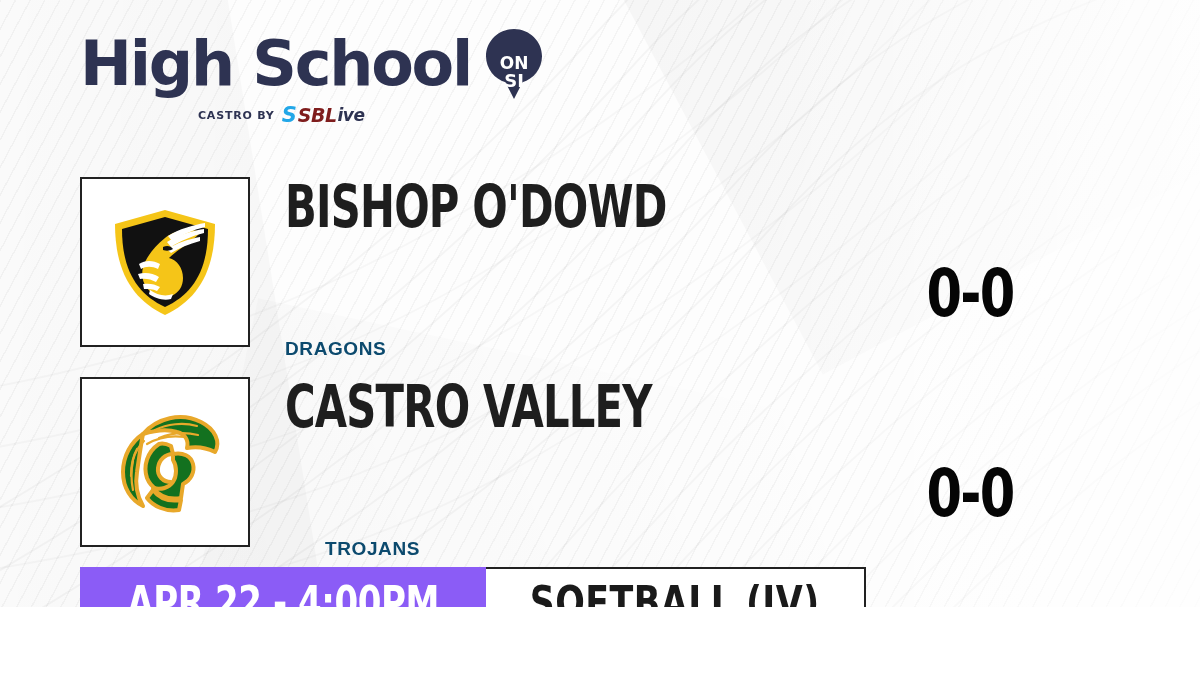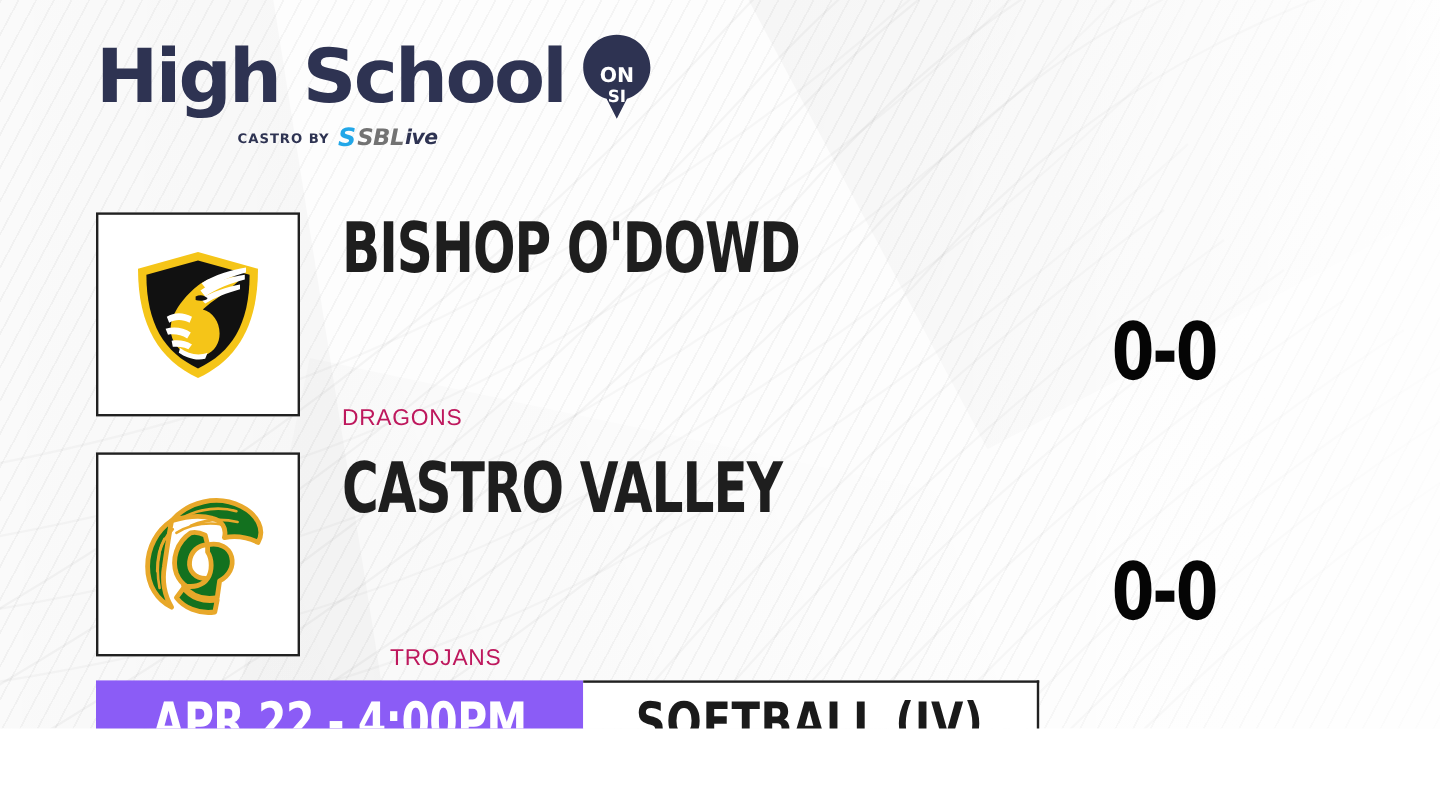--- a/index.html
+++ b/index.html
@@ -79,21 +79,21 @@
   #brand-pin svg { display:block; }
   .pin-text-wrap {
     position:absolute; left:0; top:27px; width:58px;
     text-align:center;
     font-family:"DejaVu Sans", sans-serif;
     font-weight:700;
     color:#ffffff;
     letter-spacing:0px;
   }
   .pin-line-1 { font-size:17px; line-height:17px; }
-  .pin-line-2 { font-size:14px; line-height:18px; }
+  .pin-line-2 { font-size:18px; line-height:18px; }
 
   #brand-powered {
     display:flex; align-items:center; gap:7px;
     margin-top:5px;
     padding-left:118px;
   }
   #powered-label {
     font-family:"DejaVu Sans", sans-serif;
     font-weight:700; font-size:11px;
     letter-spacing:0.8px;
@@ -106,21 +106,21 @@
     font-family:"DejaVu Sans", sans-serif;
     font-weight:700; font-style:italic; font-size:21px;
     line-height:21px;
     color:#22a7e8;
     letter-spacing:-2px;
   }
   #sblive-sbl {
     font-family:"DejaVu Sans", sans-serif;
     font-weight:700; font-style:italic; font-size:19px;
     line-height:19px;
-    color:#737373; letter-spacing:-0.5px;
+    color:#7f1d1d; letter-spacing:-0.5px;
   }
   #sblive-ive {
     font-family:"DejaVu Sans", sans-serif;
     font-weight:700; font-style:italic; font-size:17px;
     line-height:17px;
     color:#2e3352; letter-spacing:-0.5px;
     margin-left:-2px;
   }
 
   
@@ -146,25 +146,25 @@
     transform:scaleX(0.80);
     transform-origin:left center;
     white-space:nowrap;
   }
   #team-name-away { left:285px; top:178px; }
   #team-name-home { left:285px; top:378px; }
 
   .team-mascot {
     position:absolute;
     font-family:"Liberation Sans", sans-serif;
-    font-weight:400;
+    font-weight:700;
     font-size:19px;
     line-height:19px;
     letter-spacing:0.6px;
-    color:#be185d;
+    color:#0c4a6e;
   }
   #team-mascot-away { left:285px; top:339px; }
   #team-mascot-home { left:285px; top:539px;margin-left:40px; }
 
   .team-record {
     position:absolute;
     font-family:"DejaVu Sans Condensed","DejaVu Sans", sans-serif;
     font-weight:700;
     font-size:66px;
     line-height:66px;

